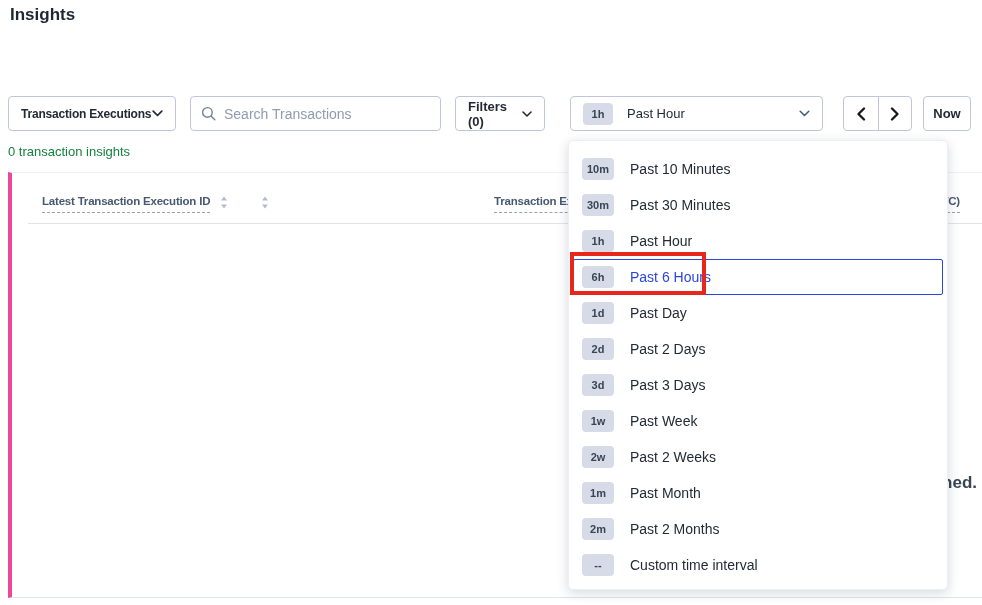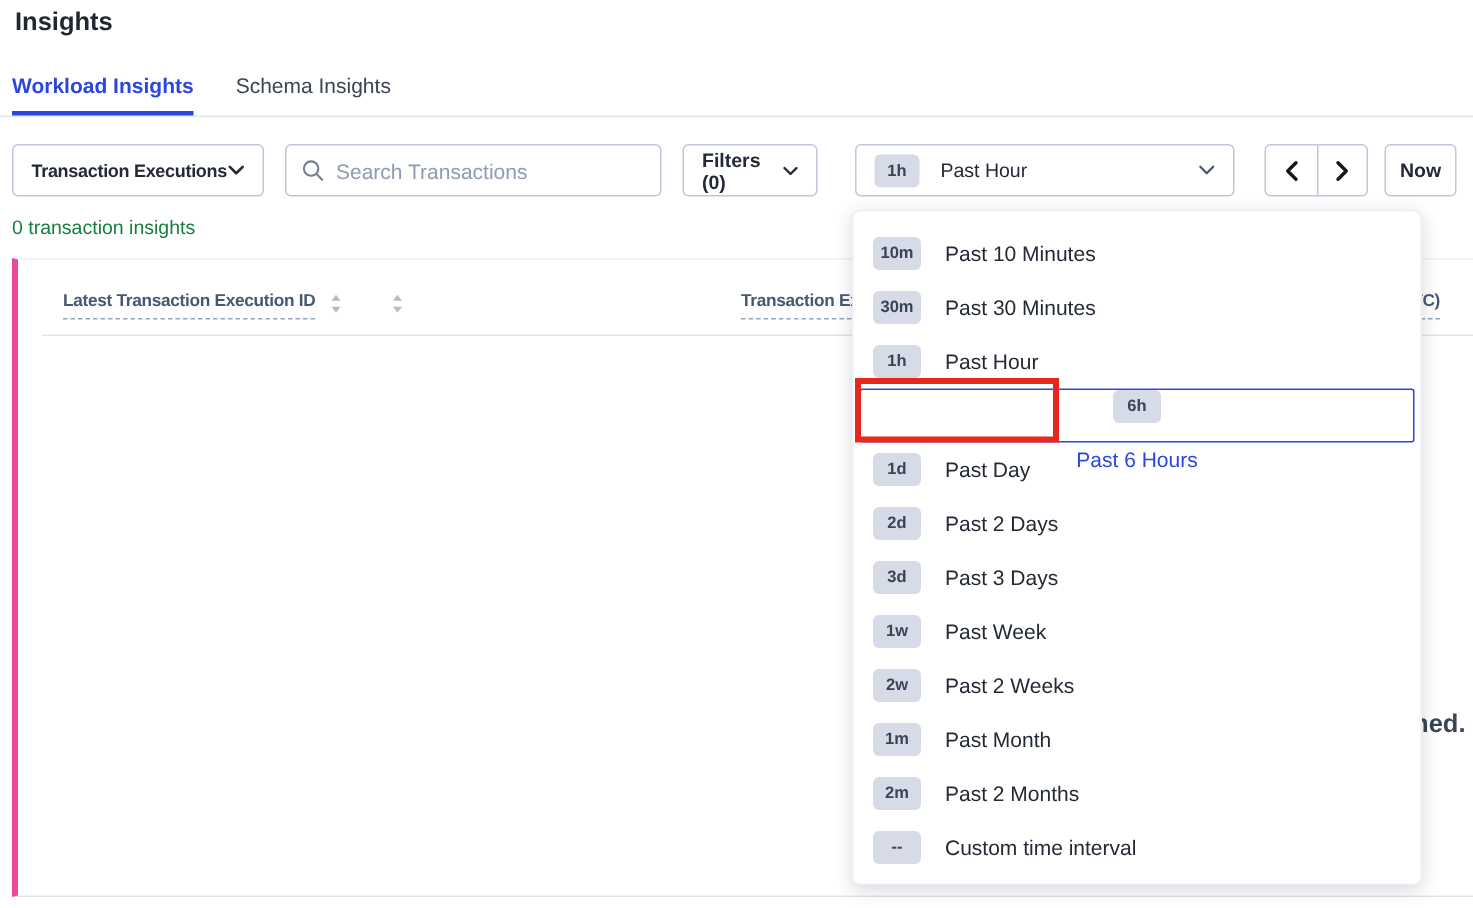--- a/index.html
+++ b/index.html
@@ -53,38 +53,34 @@
   .empty-msg{ position:absolute; top:473px; right:5px; white-space:nowrap;
     font-size:17px; font-weight:bold; color:#394455; z-index:2; }
   
   .dropdown{ position:absolute; left:568px; top:140px; width:380px; height:450px;
     background:#fff; border:1px solid #eceff4; border-radius:5px;
     box-shadow:0 3px 12px rgba(30,40,60,0.18); z-index:10; padding:10px 4px; }
   .dd-item{ height:36px; display:flex; align-items:center; gap:16px; padding:0 8px;
     border:1px solid transparent; border-radius:2px; font-size:14px; color:#242a35;
     cursor:pointer; }
   .dd-item .badge{ flex:0 0 auto; min-width:32px; }
-  .dd-item.selected{ border-color:#2a46e0;flex-direction:column; }
+  .dd-item.selected{ border-color:#2a46e0; }
   .dd-item.selected .dd-label{ color:#2a46e0; }
   
   .annotation{ position:absolute; left:570px; top:252px; width:136px; height:43px;
     border:4px solid #e8271c; z-index:20; pointer-events:none; }
   .chev svg, .sort svg, .search-icon svg{ display:block; }
 </style>
 </head>
 <body>
 
 <div class="stage">
 
   <div class="page-title">Insights</div>
 
-  <div class="tabs-row">
-    <div class="tab active">Workload Insights</div>
-    <div class="tab">Schema Insights</div>
-  </div>
 
   <div class="btn select-btn">
     <span>Transaction Executions</span>
     <span class="chev">
       <svg width="11" height="7" viewBox="0 0 11 7">
           <path d="M1.2 1.2l4.3 4.3 4.3-4.3" fill="none" stroke="#242a35" stroke-width="1.7" stroke-linecap="round" stroke-linejoin="round"></path>
         </svg>
     </span>
   </div>
 

